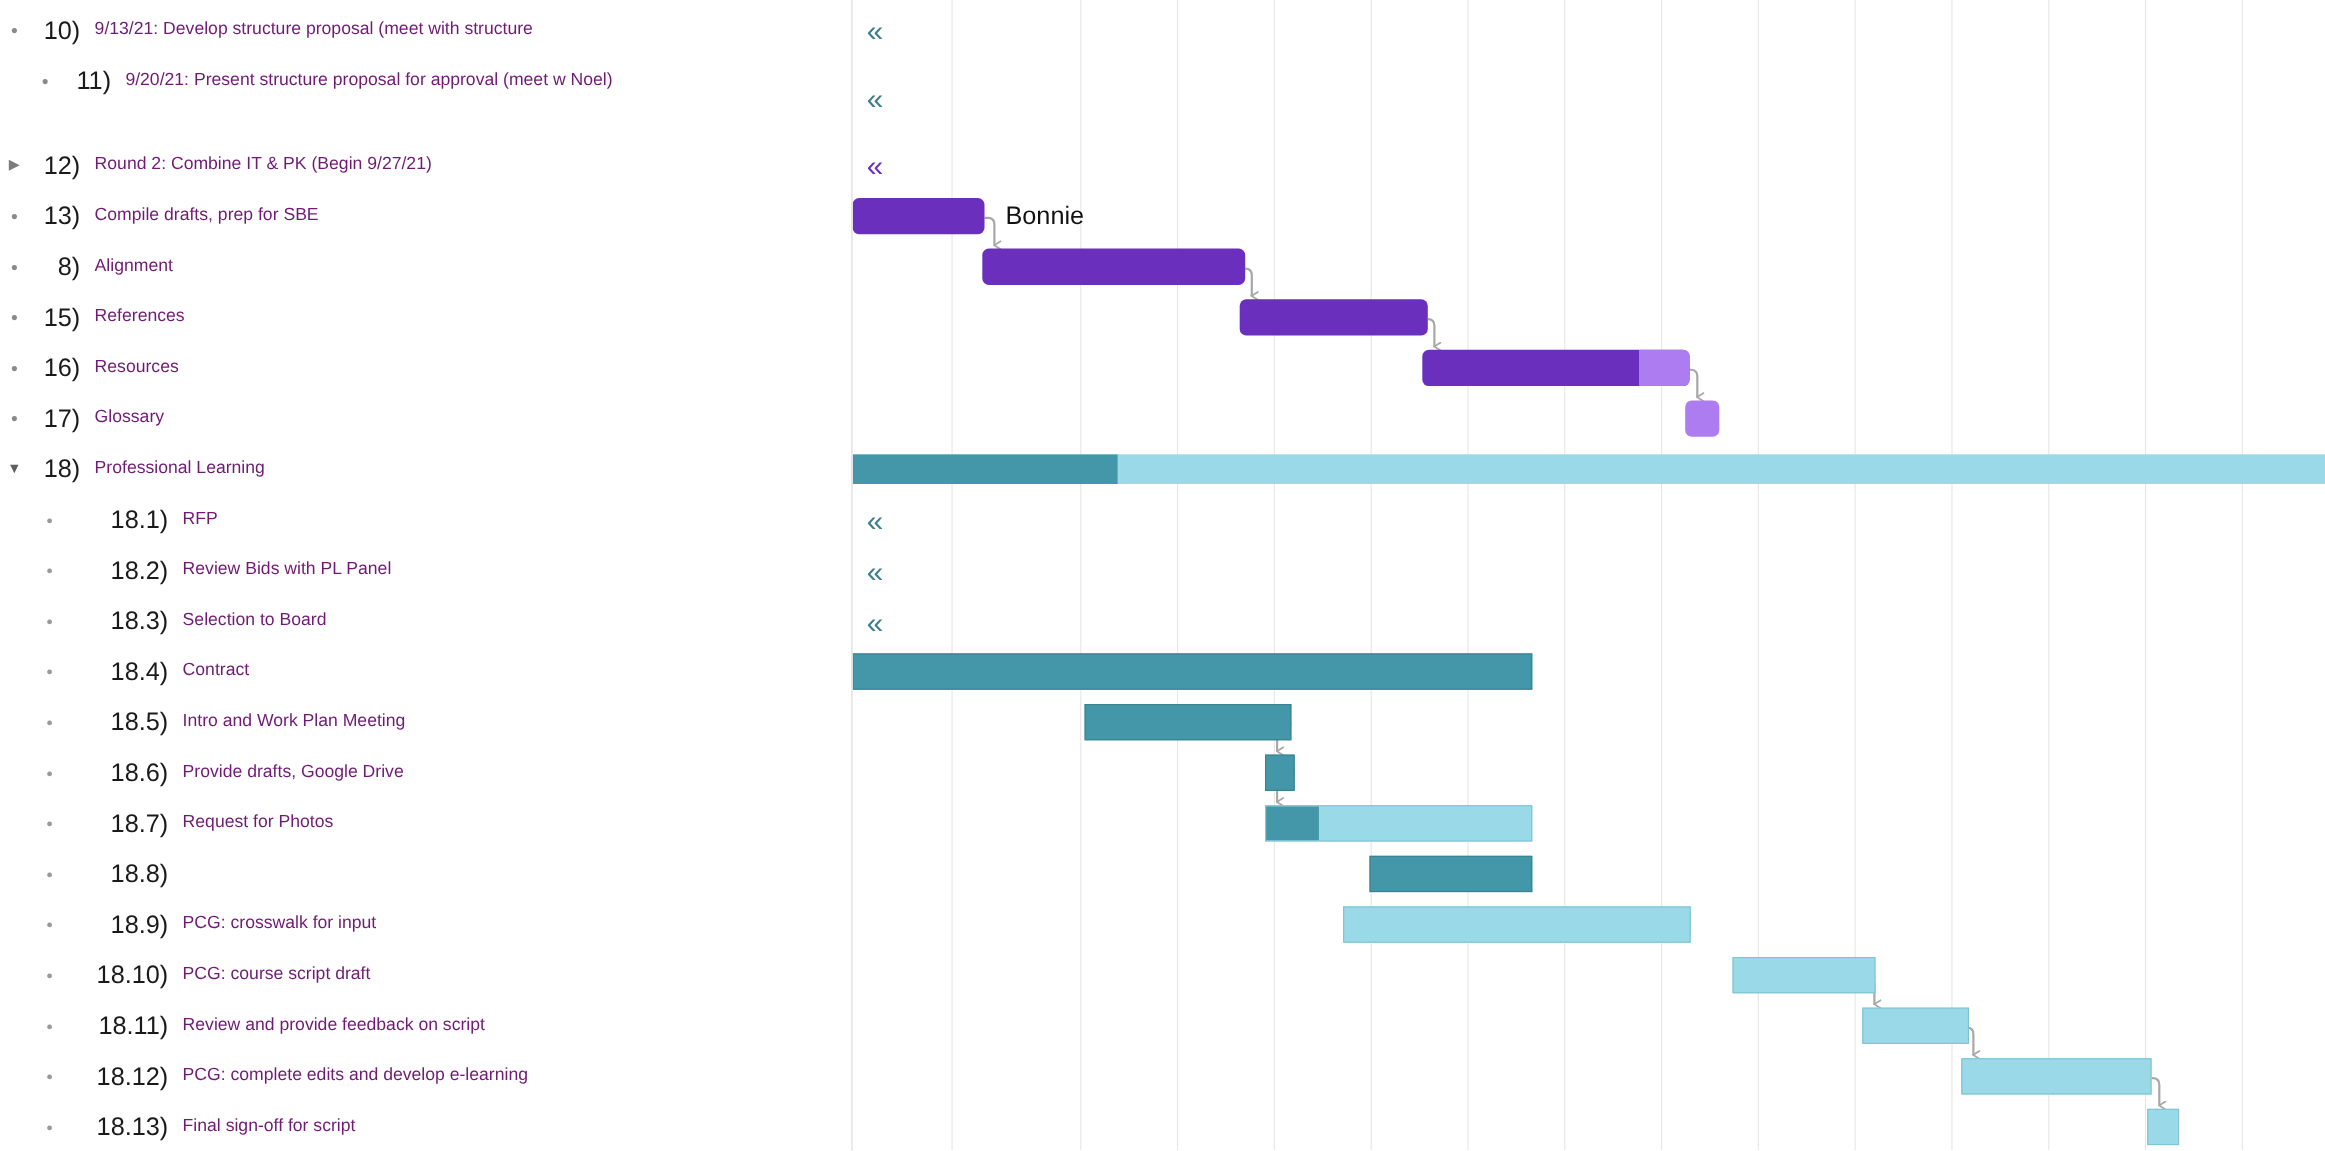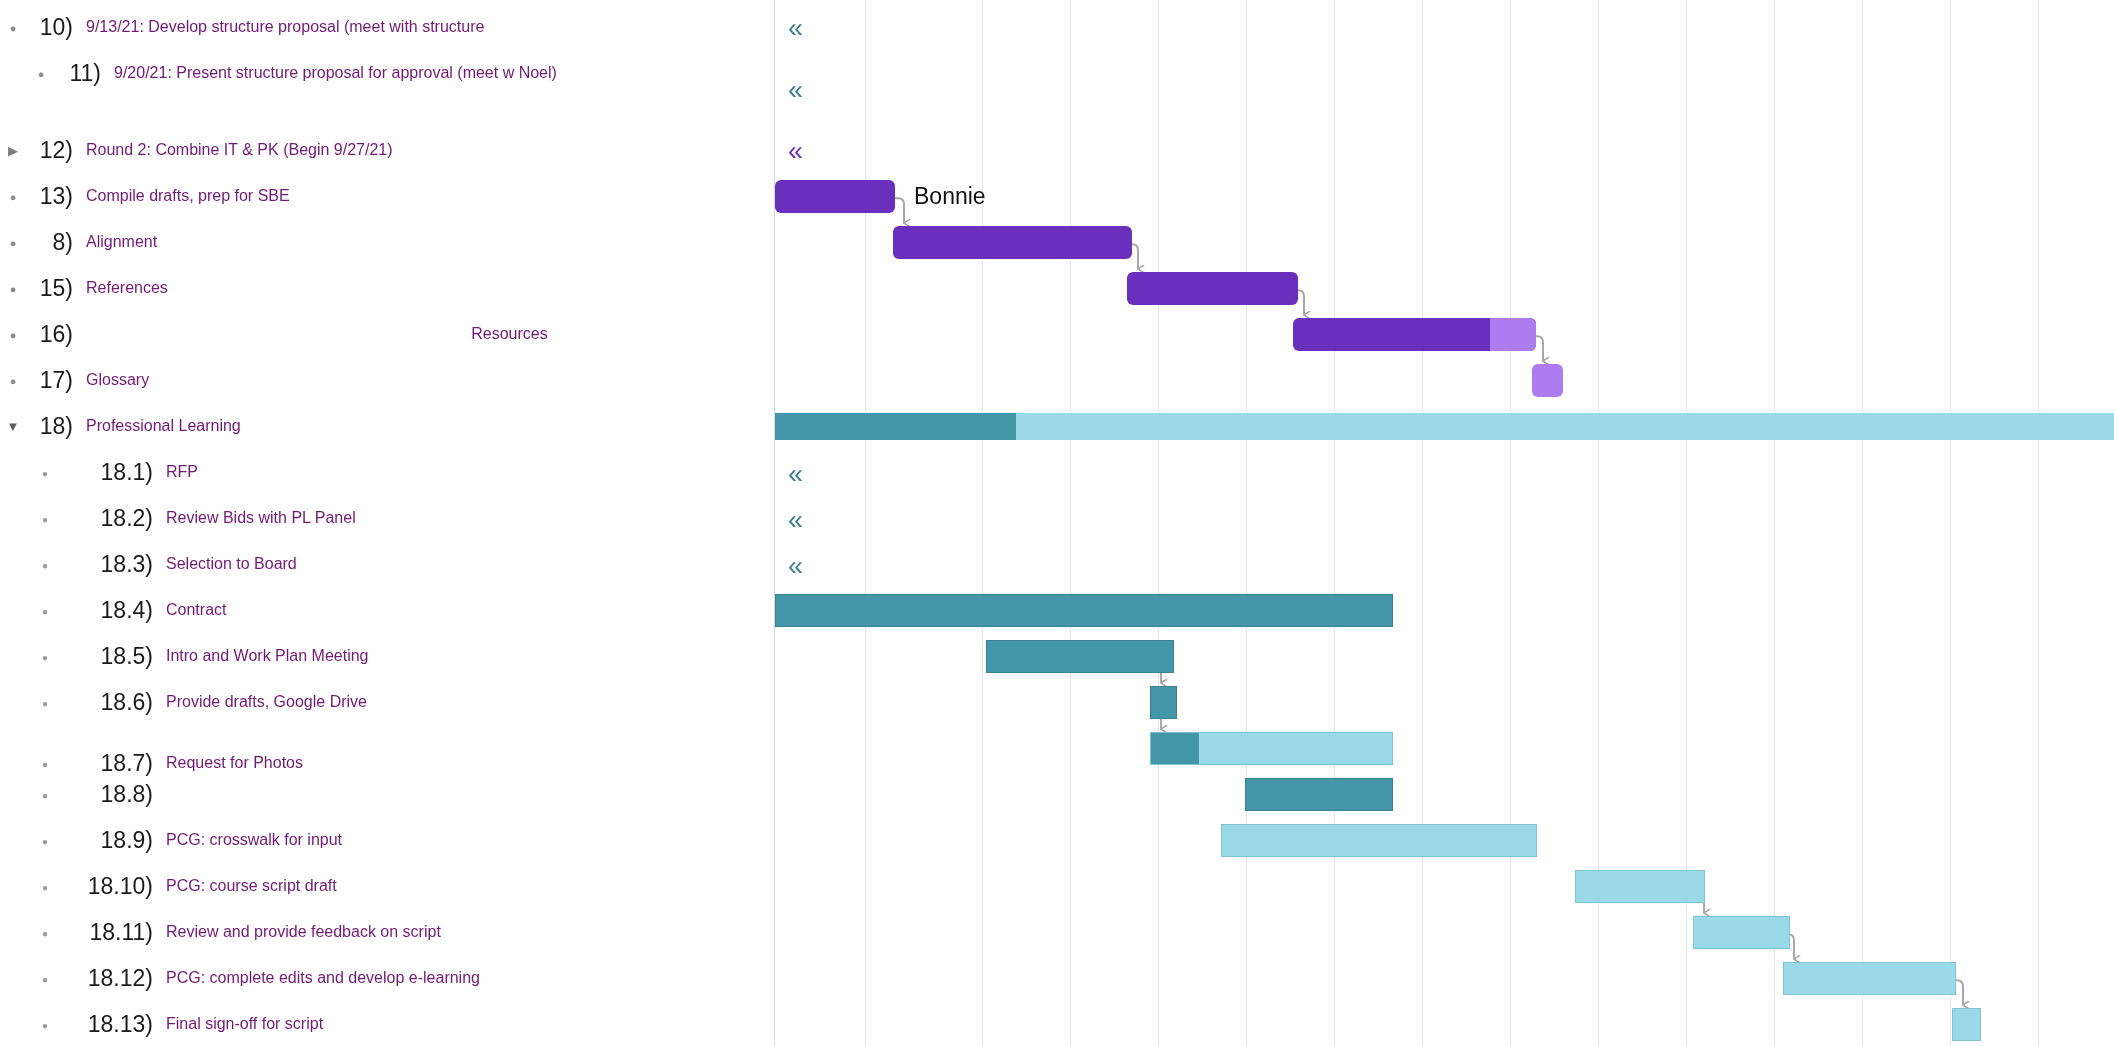--- a/index.html
+++ b/index.html
@@ -204,21 +204,21 @@
         <span class="tw-label" style="white-space: nowrap;">Alignment</span>
       </div>
       <div class="task-row lvl1" style="top: 269px;">
         <span class="tw-toggle bullet"></span>
         <span class="tw-num">15)</span>
         <span class="tw-label" style="white-space: nowrap;">References</span>
       </div>
       <div class="task-row lvl1" style="top: 315px;">
         <span class="tw-toggle bullet"></span>
         <span class="tw-num">16)</span>
-        <span class="tw-label" style="white-space: nowrap; text-align: center;">Resources</span>
+        <span class="tw-label" style="white-space: nowrap;">Resources</span>
       </div>
       <div class="task-row lvl1" style="top: 361px;">
         <span class="tw-toggle bullet"></span>
         <span class="tw-num">17)</span>
         <span class="tw-label" style="white-space: nowrap;">Glossary</span>
       </div>
       <div class="task-row lvl1" style="top: 407px;">
         <span class="tw-toggle expanded"></span>
         <span class="tw-num">18)</span>
         <span class="tw-label" style="white-space: nowrap;">Professional Learning</span>
@@ -246,21 +246,21 @@
       <div class="task-row lvl2" style="top: 637px;">
         <span class="tw-toggle bullet"></span>
         <span class="tw-num">18.5)</span>
         <span class="tw-label" style="white-space: nowrap;">Intro and Work Plan Meeting</span>
       </div>
       <div class="task-row lvl2" style="top: 683px;">
         <span class="tw-toggle bullet"></span>
         <span class="tw-num">18.6)</span>
         <span class="tw-label" style="white-space: nowrap;">Provide drafts, Google Drive</span>
       </div>
-      <div class="task-row lvl2" style="top: 744px;">
+      <div class="task-row lvl2" style="top: 729px;">
         <span class="tw-toggle bullet"></span>
         <span class="tw-num">18.7)</span>
         <span class="tw-label" style="white-space: nowrap;">Request for Photos</span>
       </div>
       <div class="task-row lvl2" style="top: 775px;">
         <span class="tw-toggle bullet"></span>
         <span class="tw-num">18.8)</span>
       </div>
       <div class="task-row lvl2" style="top: 821px;">
         <span class="tw-toggle bullet"></span>

